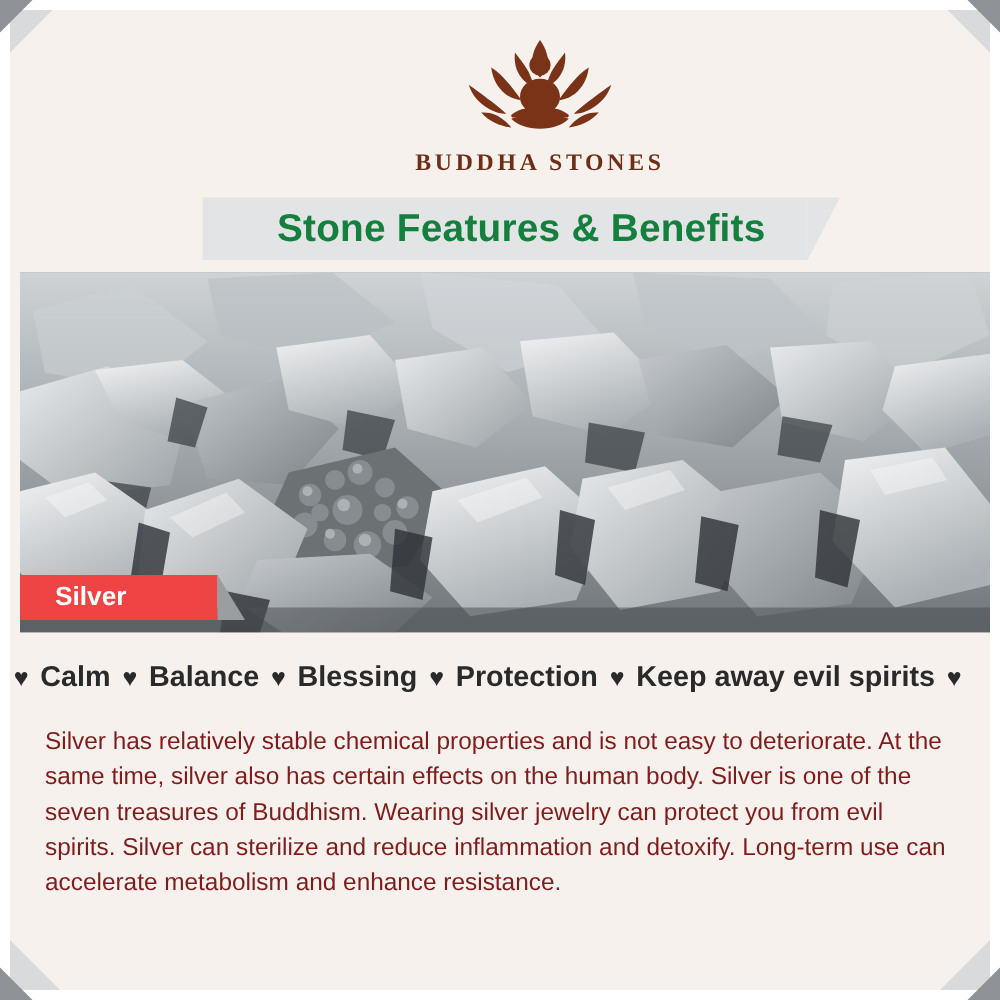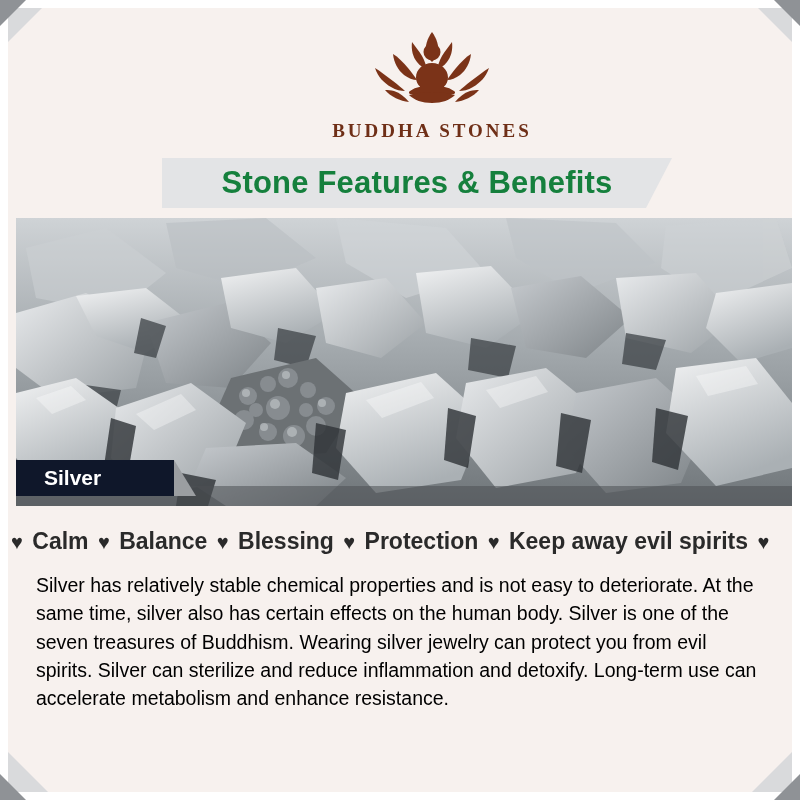--- a/index.html
+++ b/index.html
@@ -134,21 +134,21 @@
     overflow: hidden;
     background: #9aa0a4;
   }
   .hero-canvas { position:absolute; inset:0; }
   .label-band {
     position: absolute;
     left: 0;
     bottom: 10px;
     height: 36px;
     width: 158px;
-    background: #0f172a;
+    background: #ef4444;
     display: flex;
     align-items: center;
     z-index: 5;
   }
   .label-band-notch {
     position: absolute;
     left: 158px;
     bottom: 10px;
     width: 0; height: 0;
     border-bottom: 36px solid #9b9ea1;
@@ -171,24 +171,24 @@
     white-space: nowrap;
   }
   .heart {
     color: #2a2a2a;
     font-size: 20px;
     padding: 0 3px;
   }
 
   
   .description {
-    margin: 16px 28px 0 28px;
+    margin: 24px 28px 0 28px;
     font-size: 19.5px;
     line-height: 1.45;
-    color: #000000;
+    color: #7f1d1d;
     text-align: left;
   }
 
   
   .bottom-left-tri {
     position: absolute;
     left: 0; bottom: 0;
     width: 0; height: 0;
     border-bottom: 40px solid #d9dadc;
     border-right: 40px solid transparent;

